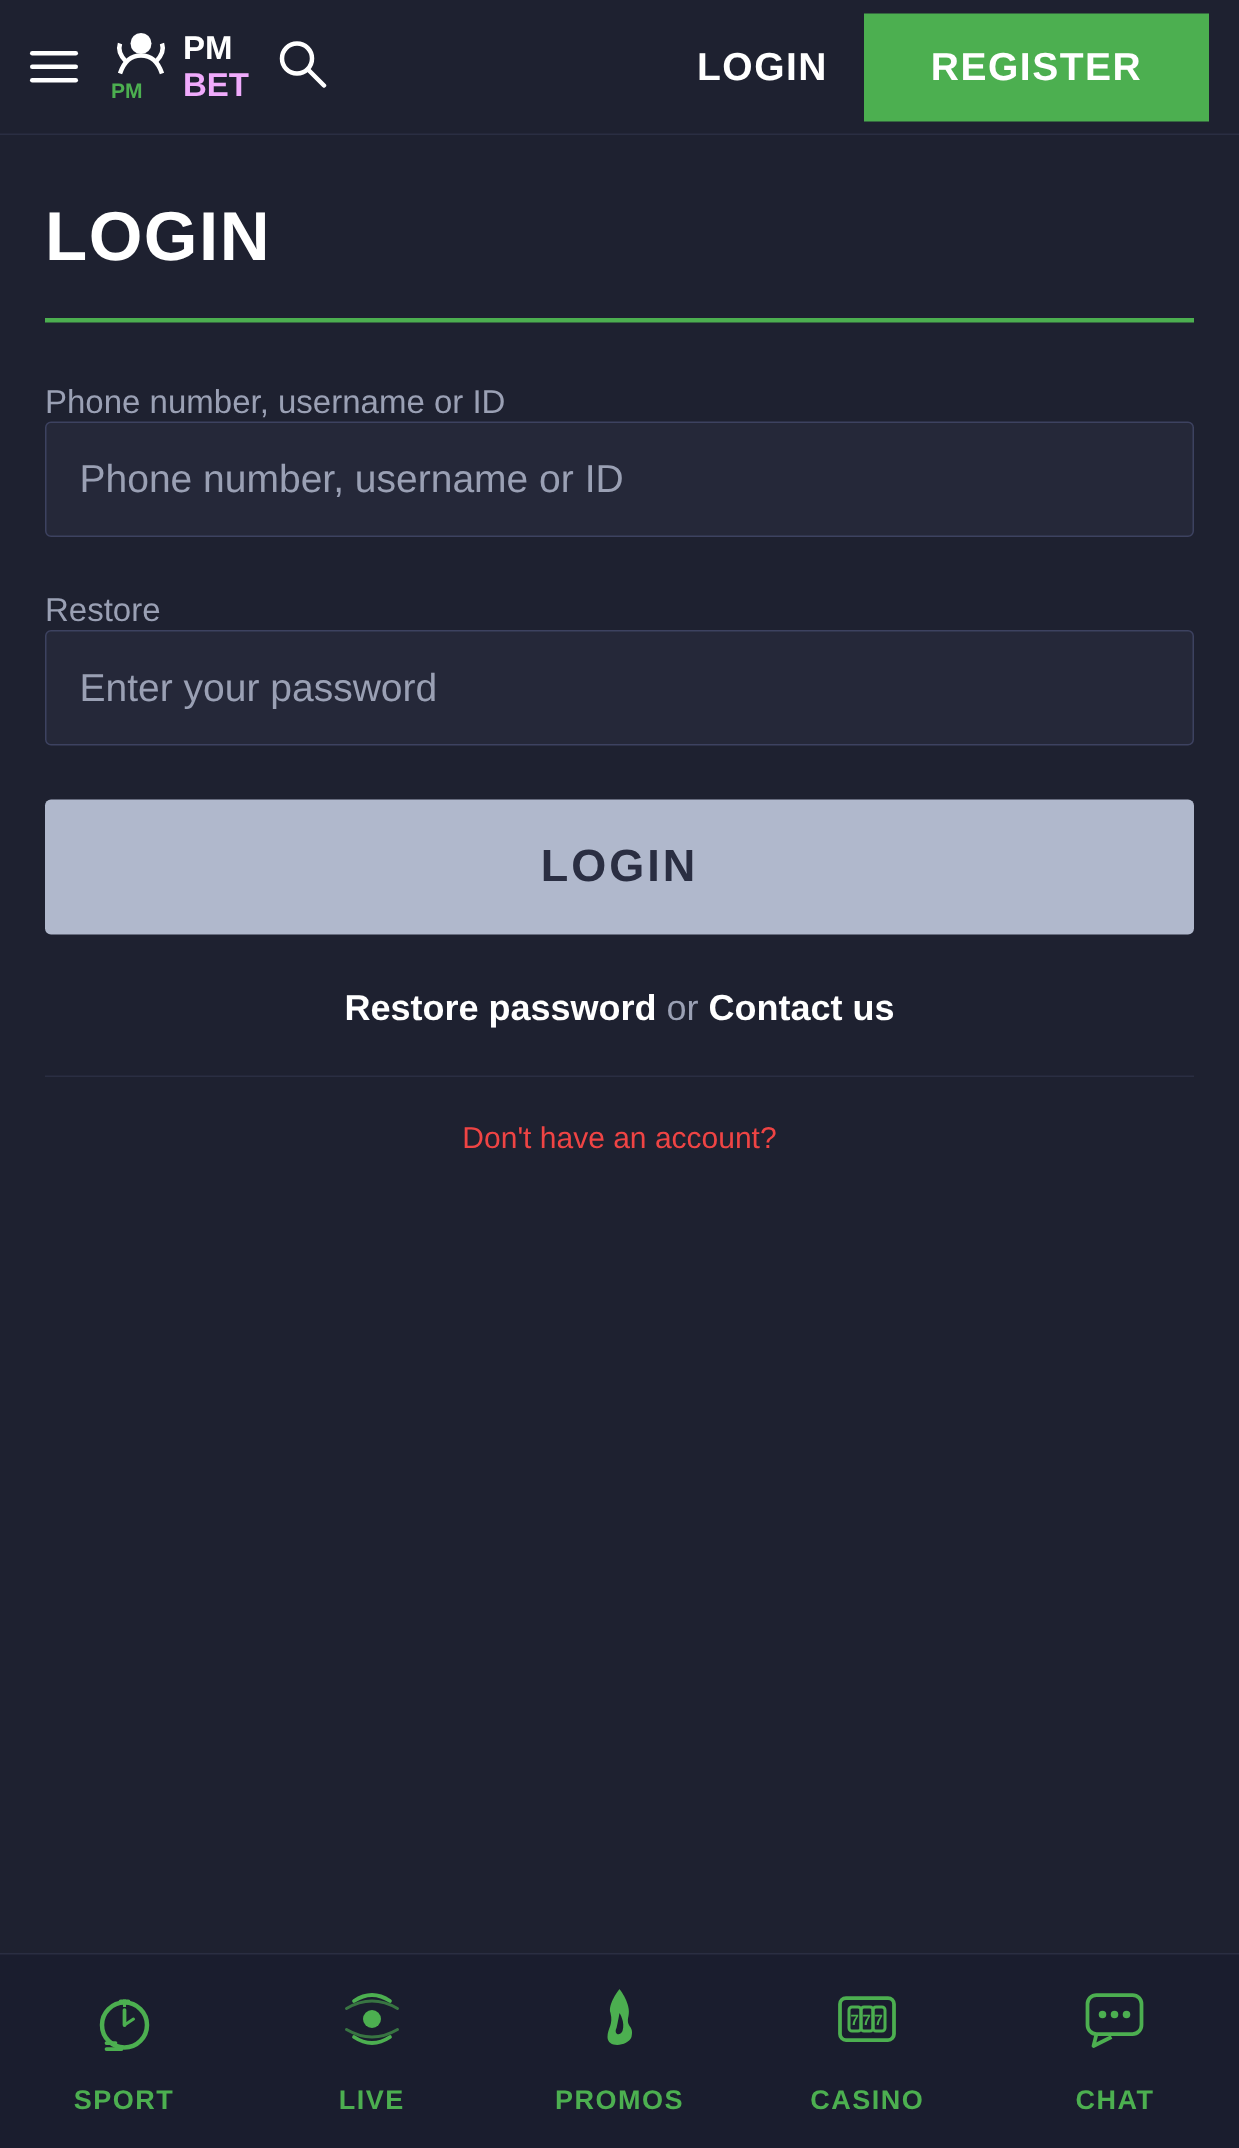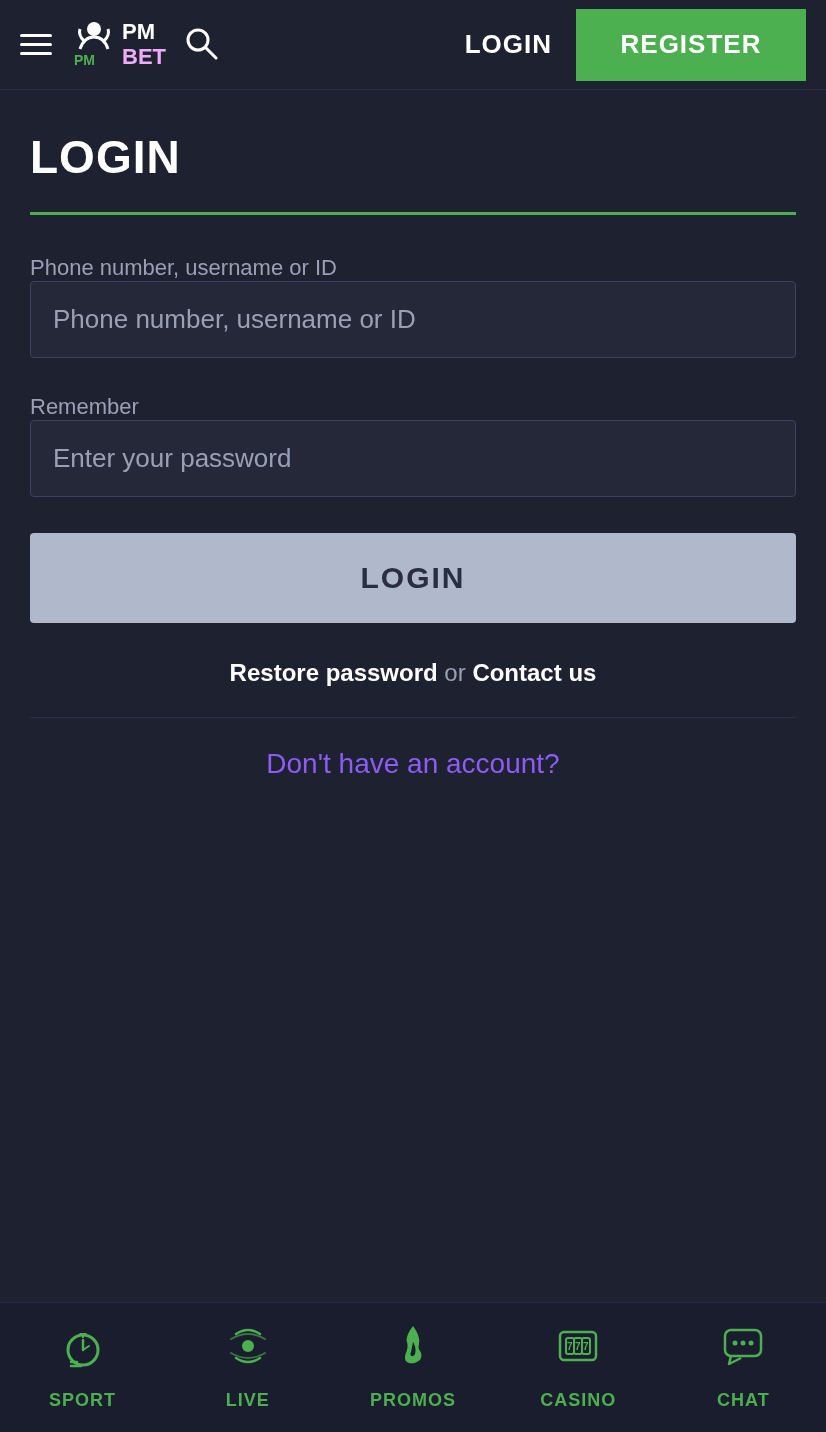--- a/index.html
+++ b/index.html
@@ -205,22 +205,22 @@
     }
 
     .divider-gray {
       height: 1px;
       background-color: #2a2e42;
       margin-bottom: 30px;
     }
 
     .no-account-row {
       text-align: center;
-      font-size: 28px;
-      color: #8b5cf6;
+      font-size: 20px;
+      color: #ef4444;
     }
 
     
     .bottom-nav {
       position: fixed;
       bottom: 0;
       left: 0;
       width: 826px;
       height: 130px;
       background-color: #1a1d2e;
@@ -294,21 +294,21 @@
   <button class="register-btn">REGISTER</button>
 </header>
 
 <main class="main-content">
   <h1 class="page-title">LOGIN</h1>
   <div class="divider-green"></div>
 
   <label class="field-label">Phone number, username or ID</label>
   <input class="input-field" type="text" placeholder="Phone number, username or ID" style="">
 
-  <label class="field-label">Remember</label>
+  <label class="field-label">Restore</label>
   <input class="input-field" type="password" placeholder="Enter your password" style="">
 
 
   <button class="login-btn">LOGIN</button>
 
   <div class="restore-row">
     <a href="#">Restore password</a><span> or </span><a href="#">Contact us</a>
   </div>
 
   <div class="divider-gray"></div>

